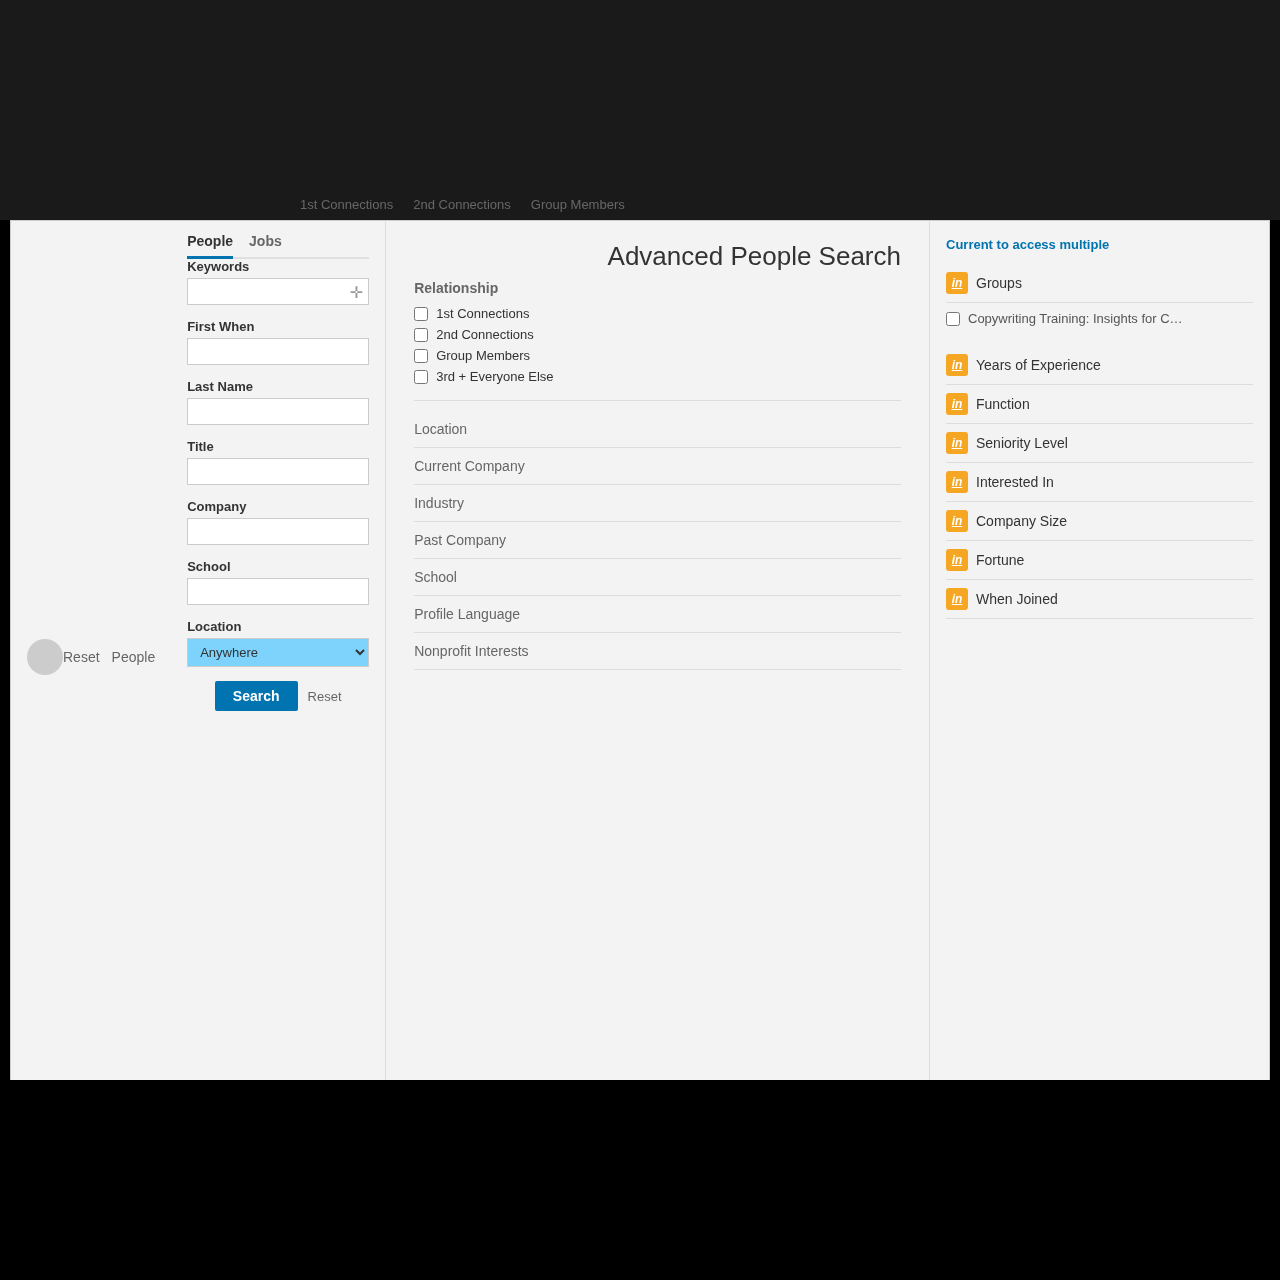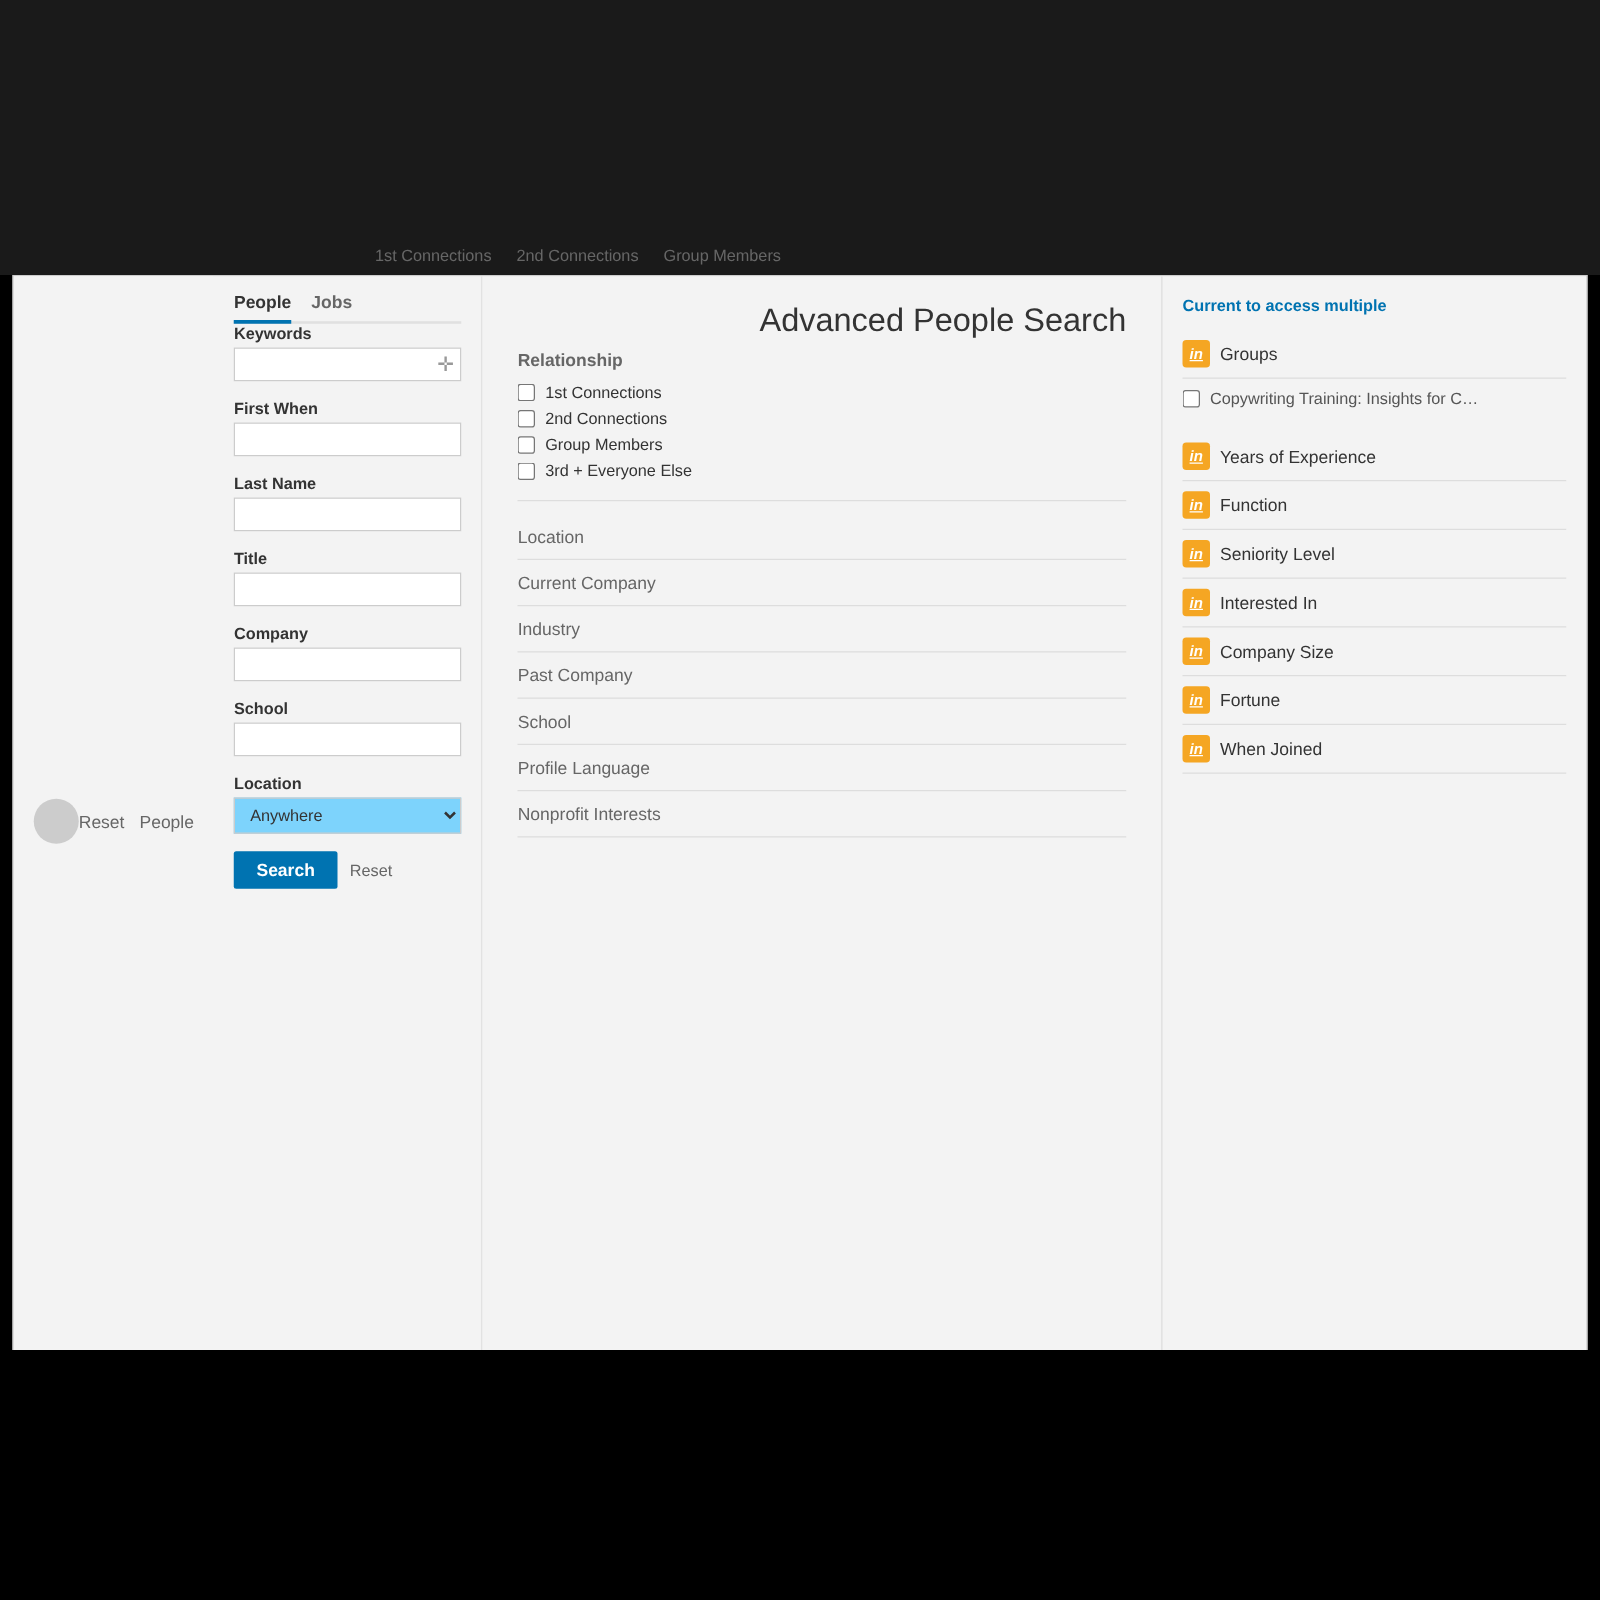--- a/index.html
+++ b/index.html
@@ -162,20 +162,21 @@
       color: #333;
       cursor: pointer;
       appearance: auto;
     }
 
     .form-actions {
       display: flex;
       align-items: center;
       gap: 10px;
       margin-top: 8px;
+      justify-content: center;
     }
 
     .btn-search {
       background: #0073b1;
       color: #fff;
       border: none;
       padding: 7px 18px;
       font-size: 14px;
       font-weight: bold;
       cursor: pointer;

